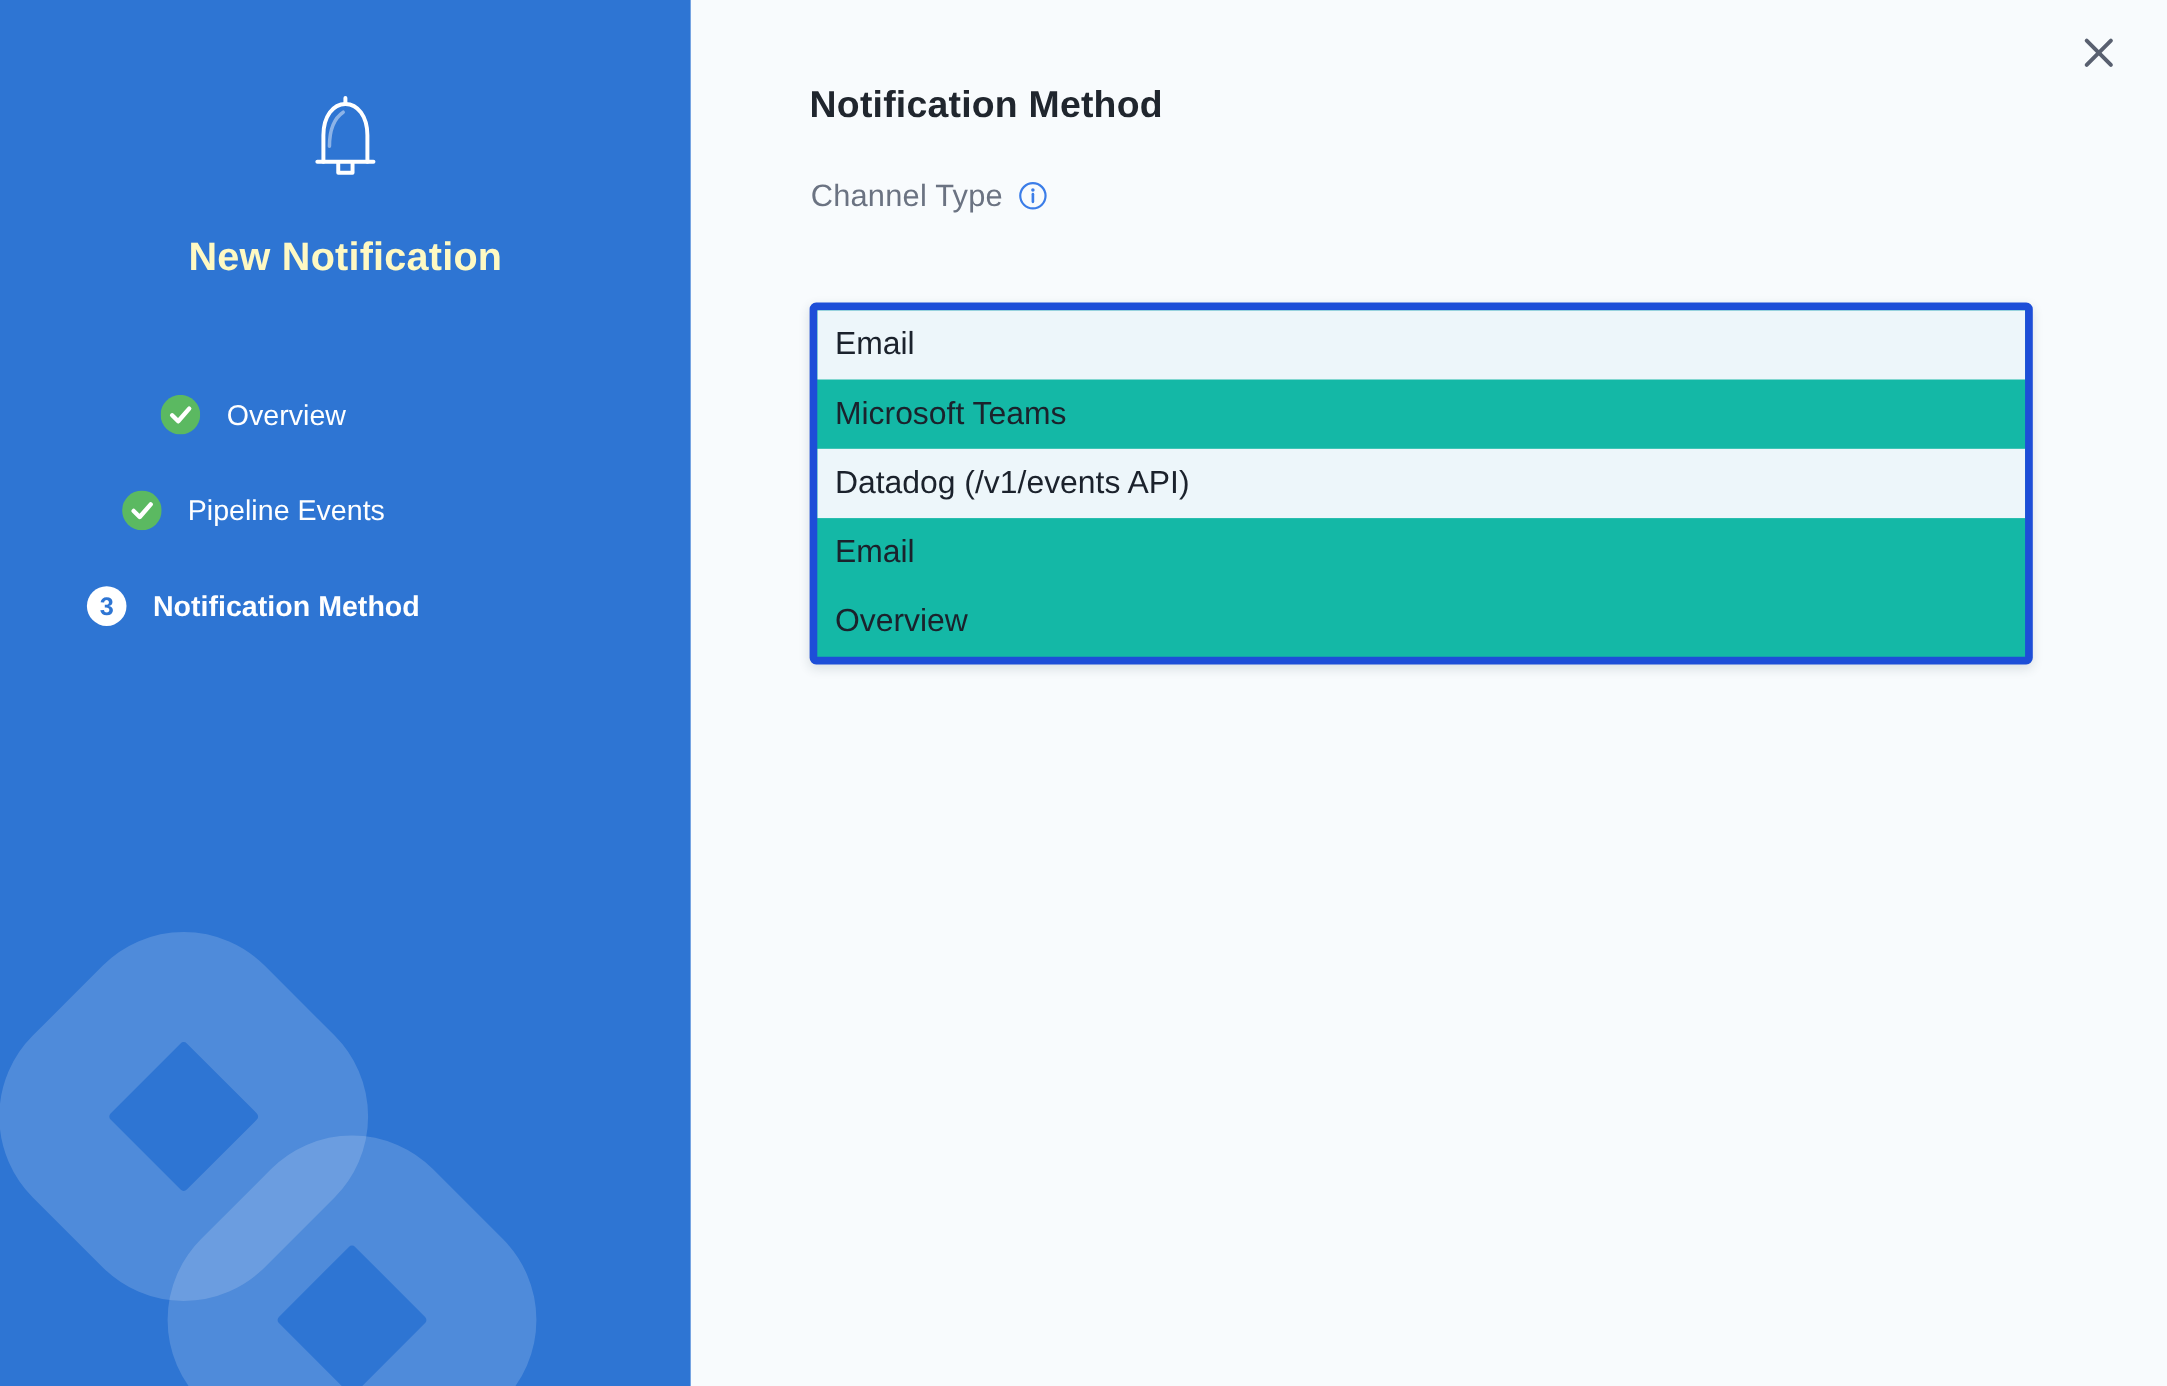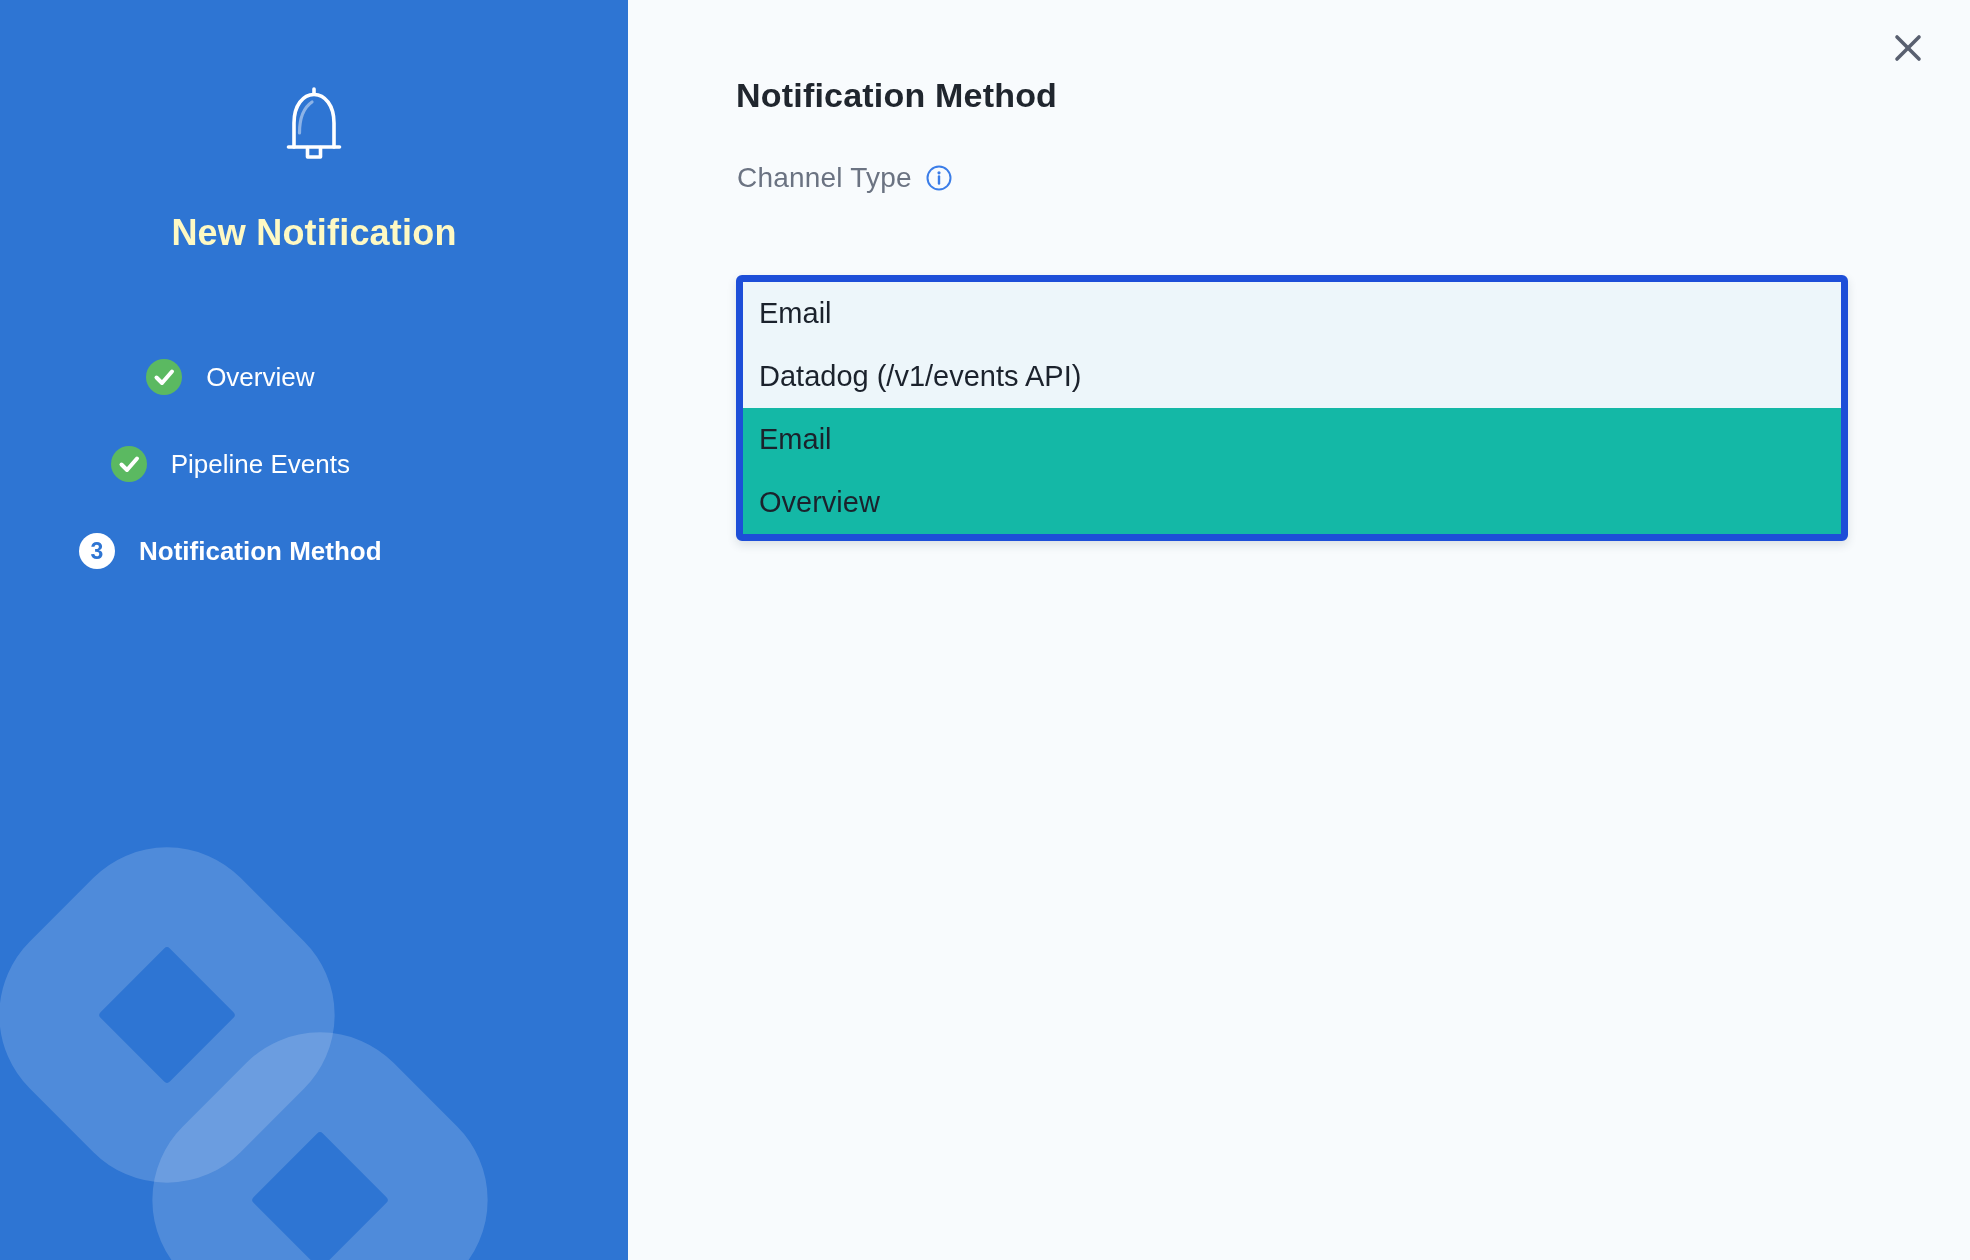--- a/index.html
+++ b/index.html
@@ -159,20 +159,21 @@
           <path d="M13 11.5 v7" stroke="#3b7de8" stroke-width="2.4" stroke-linecap="round"></path>
         </svg>
       </button>
     </div>
 
 
     <div class="dropdown">
 
         <div class="option hl">Email</div>
 
+        <div class="option">Microsoft Teams</div>
 
         <div class="option hl">Datadog (/v1/events API)</div>
 
         <div class="option">Email</div>
 
         <div class="option">Overview</div>
       </div>
 
   </main>
 </div>

